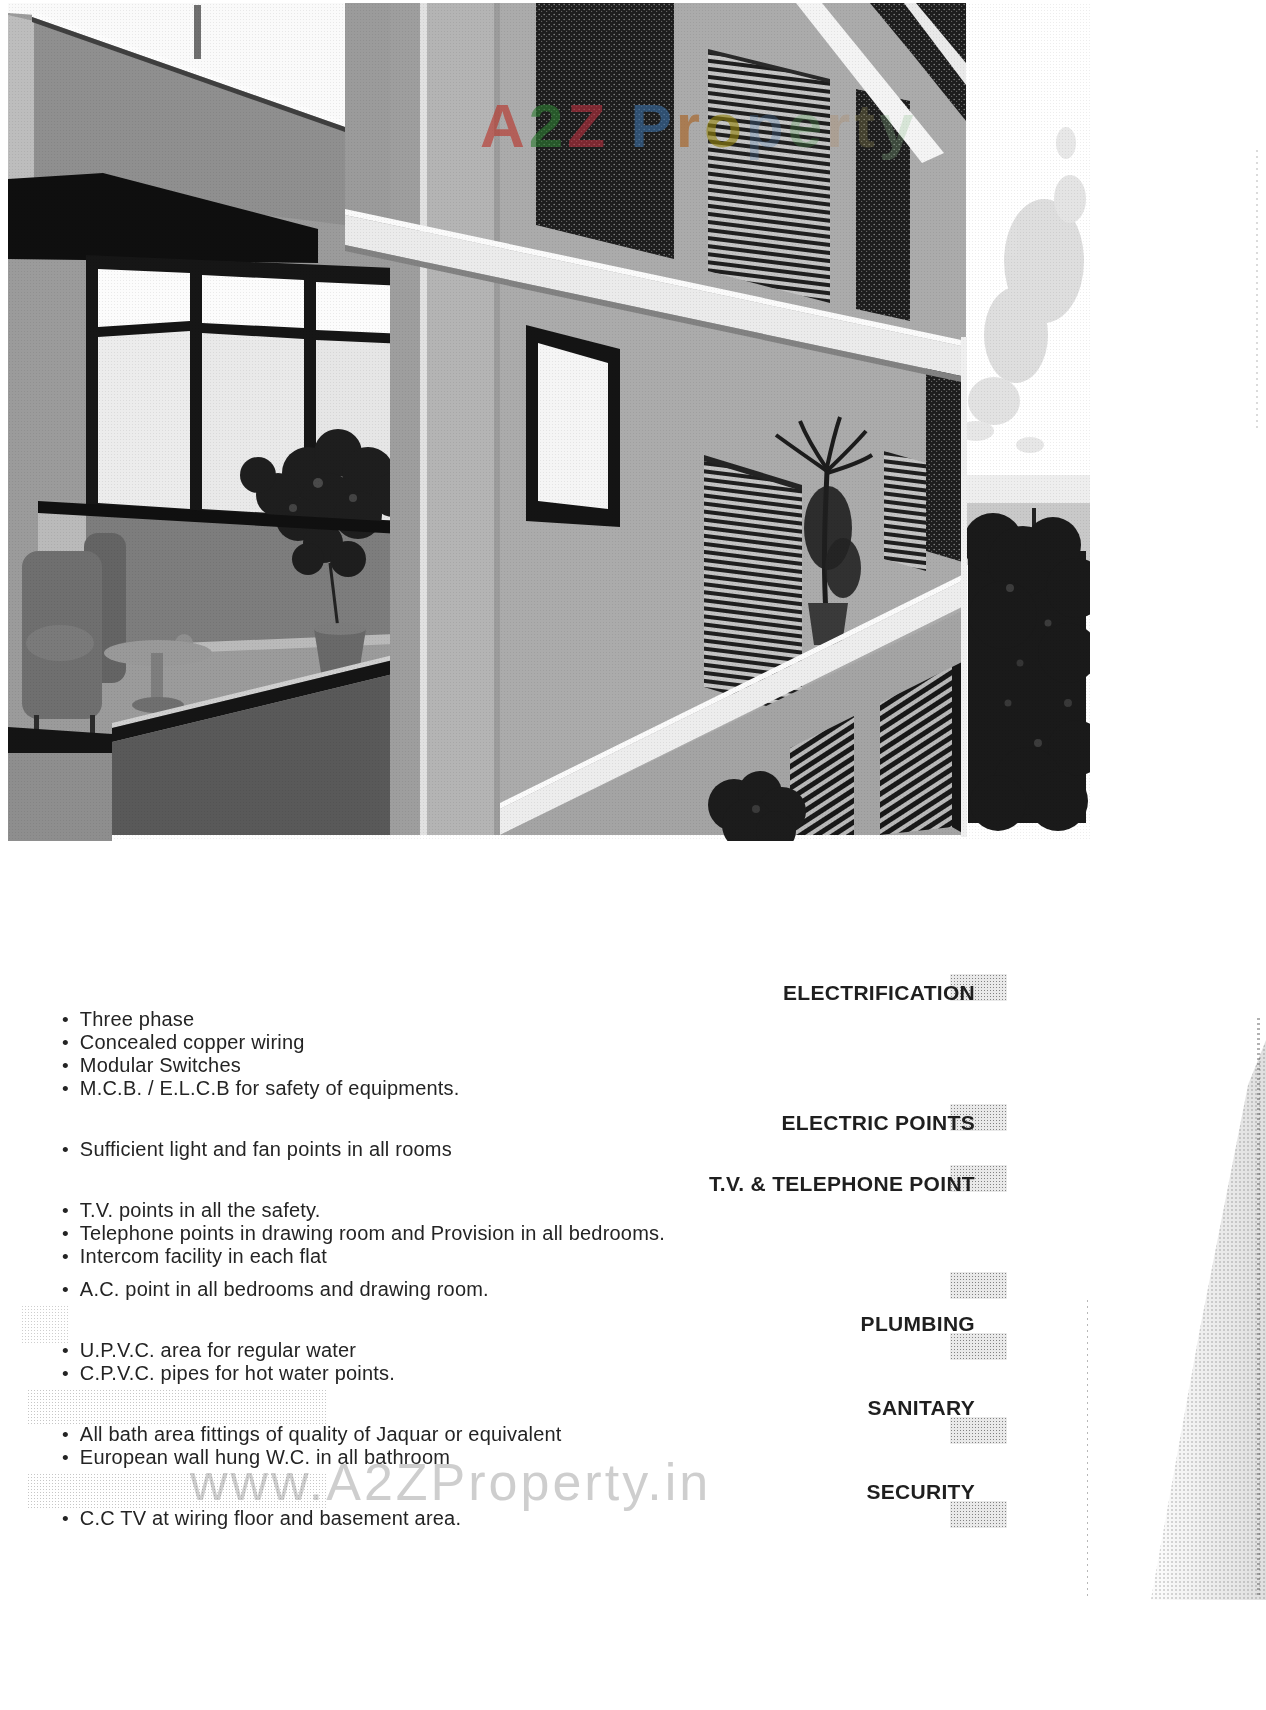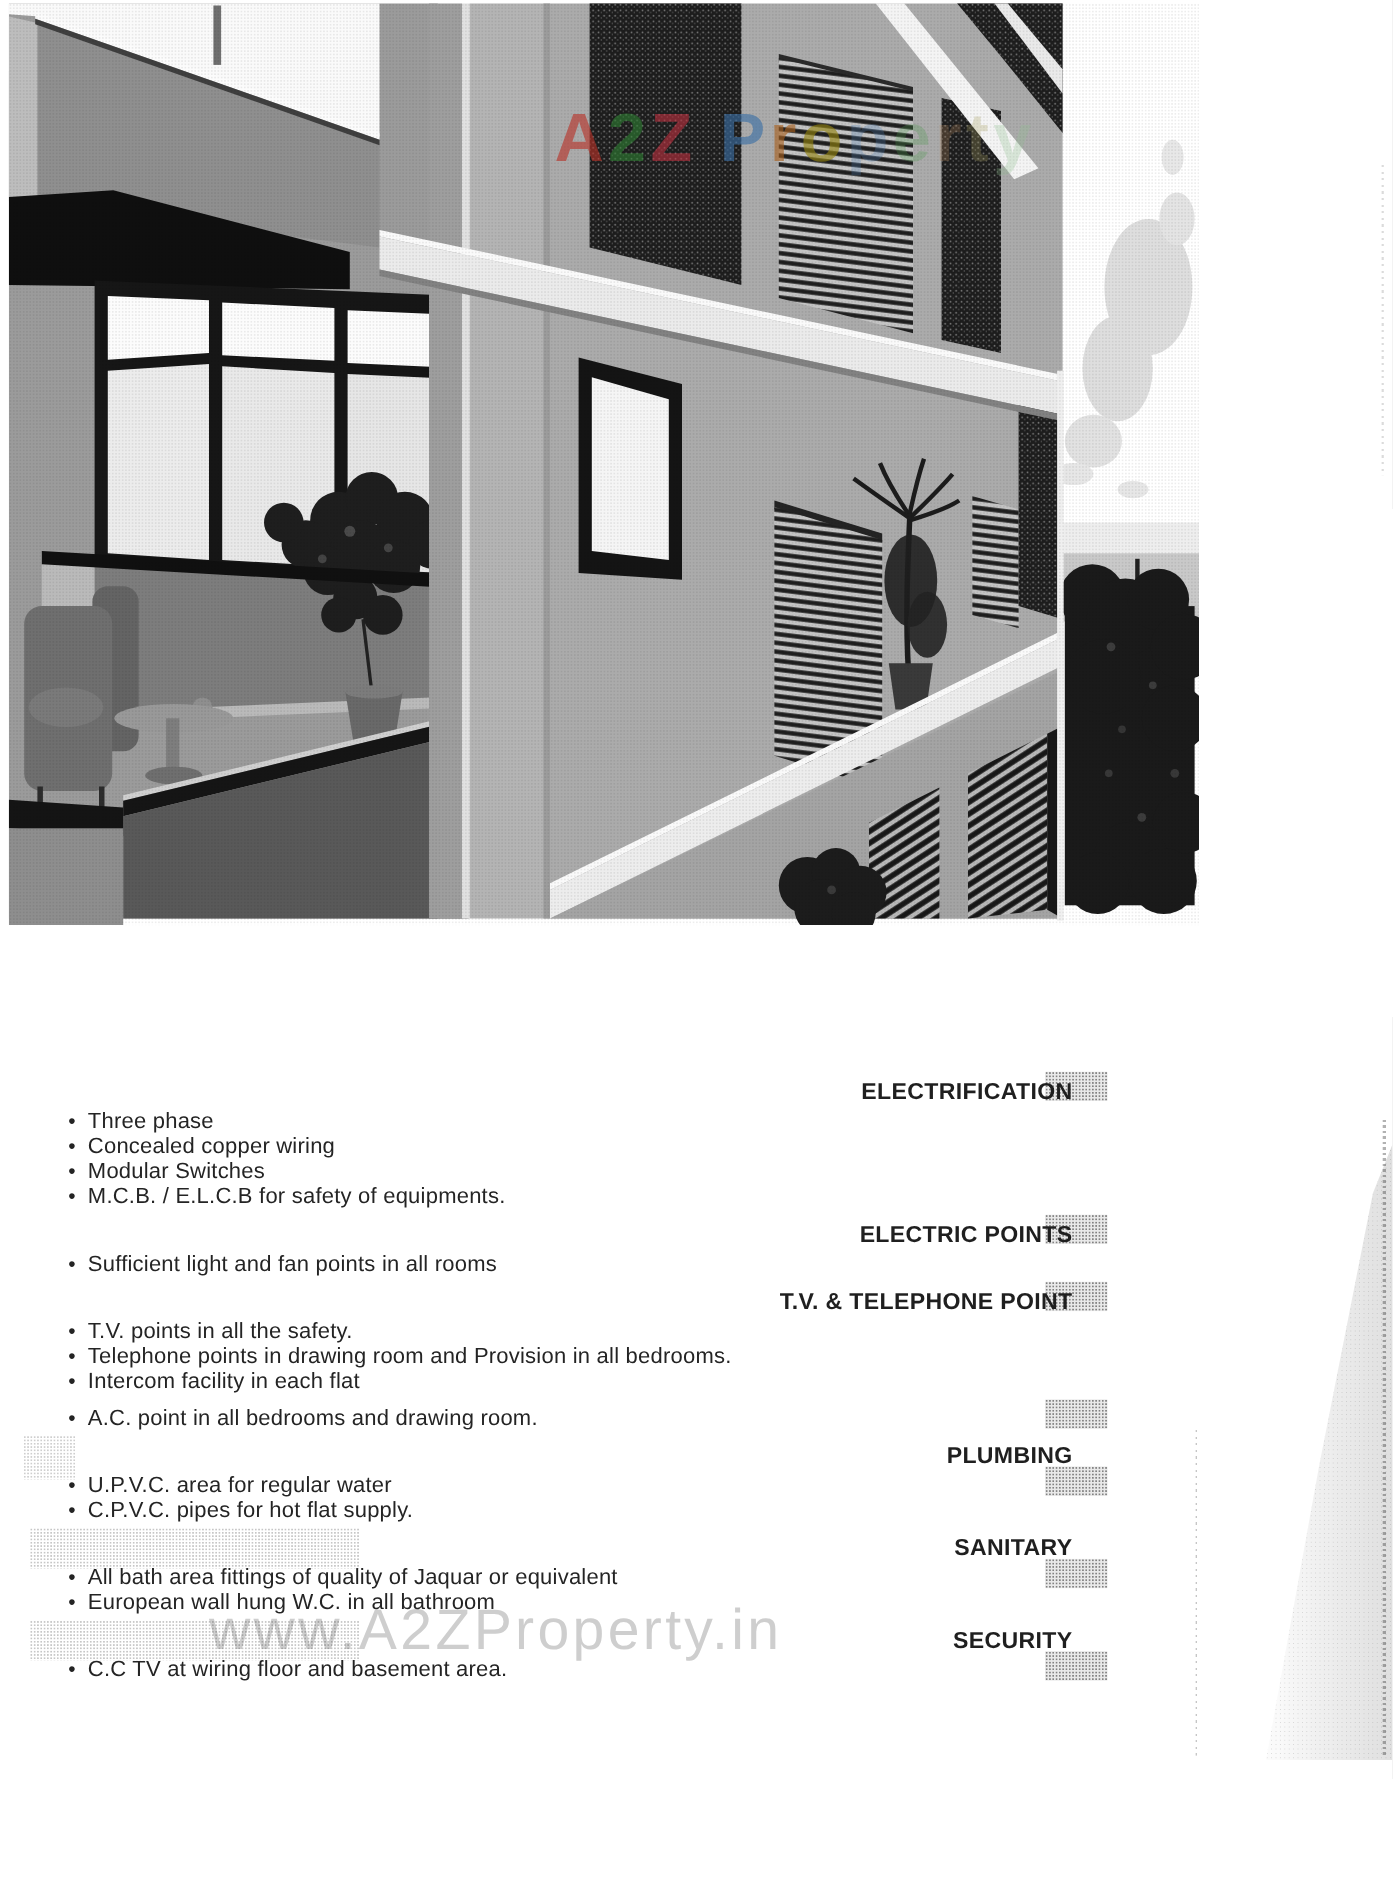--- a/index.html
+++ b/index.html
@@ -11,21 +11,21 @@
   
   .render{position:absolute;left:8px;top:3px;width:1082px;height:838px;}
   .render svg{display:block}
   .render-noise{
     position:absolute;inset:0;pointer-events:none;
     background-image:radial-gradient(rgba(0,0,0,.07) .7px,transparent .8px);
     background-size:3px 3px;
   }
   
   .wm-top{
-    position:absolute;left:496px;top:88px;
+    position:absolute;left:472px;top:88px;
     font-size:62px;font-weight:bold;letter-spacing:4px;line-height:70px;
     white-space:nowrap;pointer-events:none;
   }
   .wm-letter{opacity:.62;}
   .wm-letter.faint{opacity:.28;}
   
   .specs{position:absolute;left:45px;top:980px;width:930px;z-index:3;}
   .spec-section h3{
     font-size:21px;line-height:26px;margin:0 0 2px 0;
     letter-spacing:.3px;position:relative;text-align:right;
@@ -338,21 +338,21 @@
       </div>
       <div class="spec-section">
         <h3 class="patch-small"><span class="ht">PLUMBING</span></h3>
         <ul>
           <li>
             <span class="bullet">•</span>
             <span>U.P.V.C. area for regular water</span>
           </li>
           <li>
             <span class="bullet">•</span>
-            <span>C.P.V.C. pipes for hot flat supply.</span>
+            <span>C.P.V.C. pipes for hot water points.</span>
           </li>
         </ul>
       </div>
       <div class="spec-section">
         <h3 class="patch-full"><span class="ht">SANITARY</span></h3>
         <ul>
           <li>
             <span class="bullet">•</span>
             <span>All bath area fittings of quality of Jaquar or equivalent</span>
           </li>

